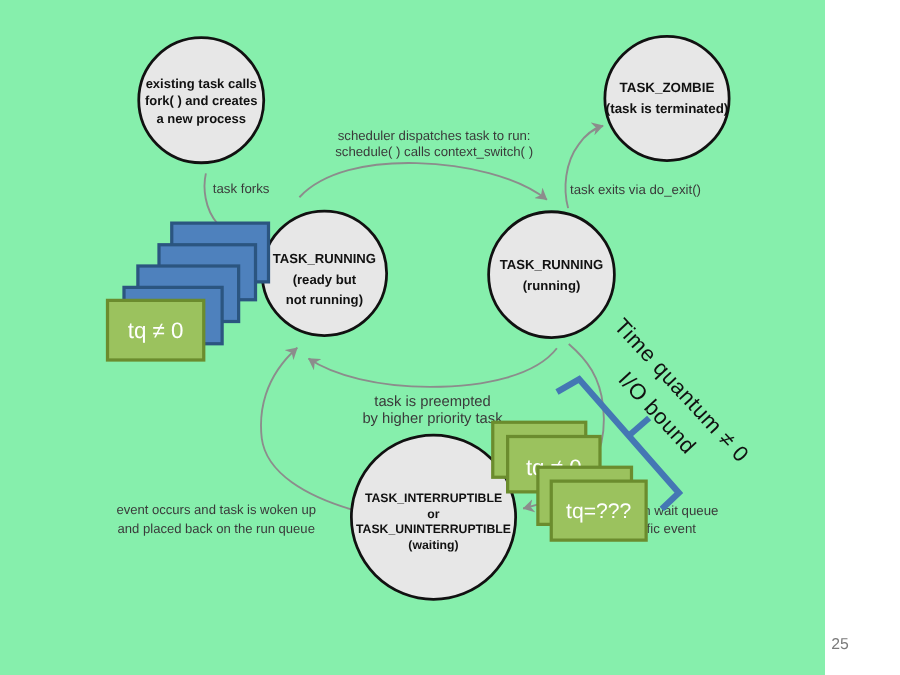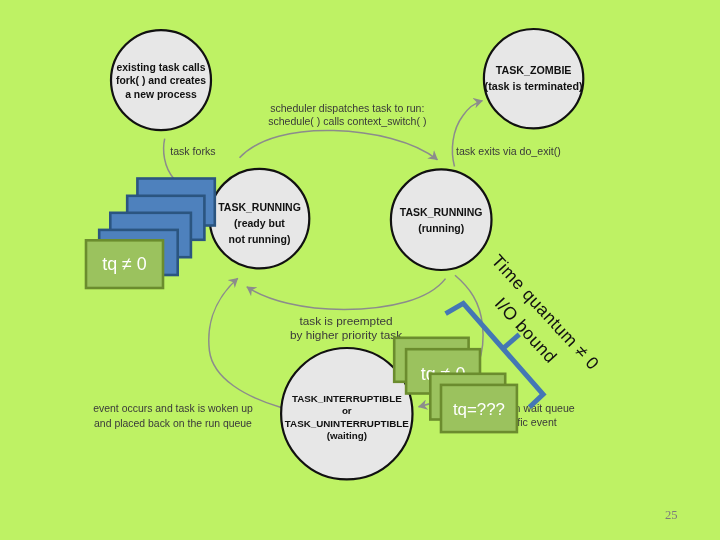--- a/index.html
+++ b/index.html
@@ -1,29 +1,29 @@
 <!DOCTYPE html>
 <html><head>
 <meta charset="utf-8">
 <style>
   html,body{margin:0;padding:0;}
   body{width:720px;height:540px;background:#ffffff;overflow:hidden;
        font-family:"Liberation Sans",sans-serif;-webkit-font-smoothing:antialiased;}
-  #slide{position:relative;width:720px;height:540px;background:#bef264;}
+  #slide{position:relative;width:660px;height:540px;background:#86efac;}
   svg.layer{position:absolute;left:0;top:0;width:720px;height:540px;overflow:visible;}
 
   .circle-text{font-family:"Liberation Sans",sans-serif;font-weight:bold;fill:#111;
                text-anchor:middle;}
   .edge-text{font-family:"Liberation Sans",sans-serif;font-weight:400;fill:#3a3a3a;
              text-anchor:middle;}
   .box-text{font-family:"Liberation Sans",sans-serif;fill:#ffffff;text-anchor:middle;}
   .ink-text{font-family:"Liberation Sans",sans-serif;fill:#111;font-weight:400;
             text-anchor:middle;letter-spacing:0.5px;}
   .pagenum{position:absolute;left:665px;top:508px;font-size:12.6px;color:#7b7b7b;
-           font-family:Liberation Serif, serif;}
+           font-family:Liberation Sans, sans-serif;}
 </style>
 </head>
 <body>
 
 <div id="slide">
 
   <svg class="layer" id="arrows-layer">
       <defs>
         <marker id="ah" markerWidth="6.2" markerHeight="7.2" refX="5.9" refY="3.6" orient="auto" markerUnits="strokeWidth">
           <path d="M0,0 L6.2,3.6 L0,7.2 L1.9,3.6 Z" fill="#8C8C8C"></path>

